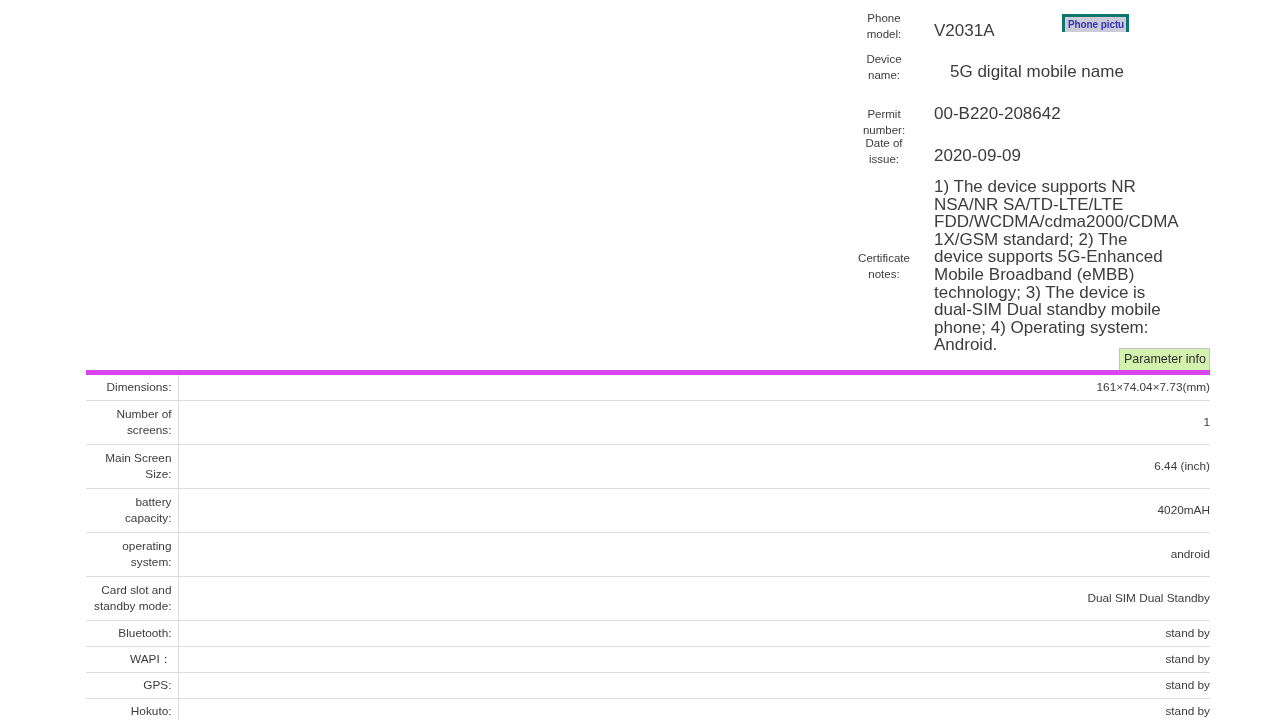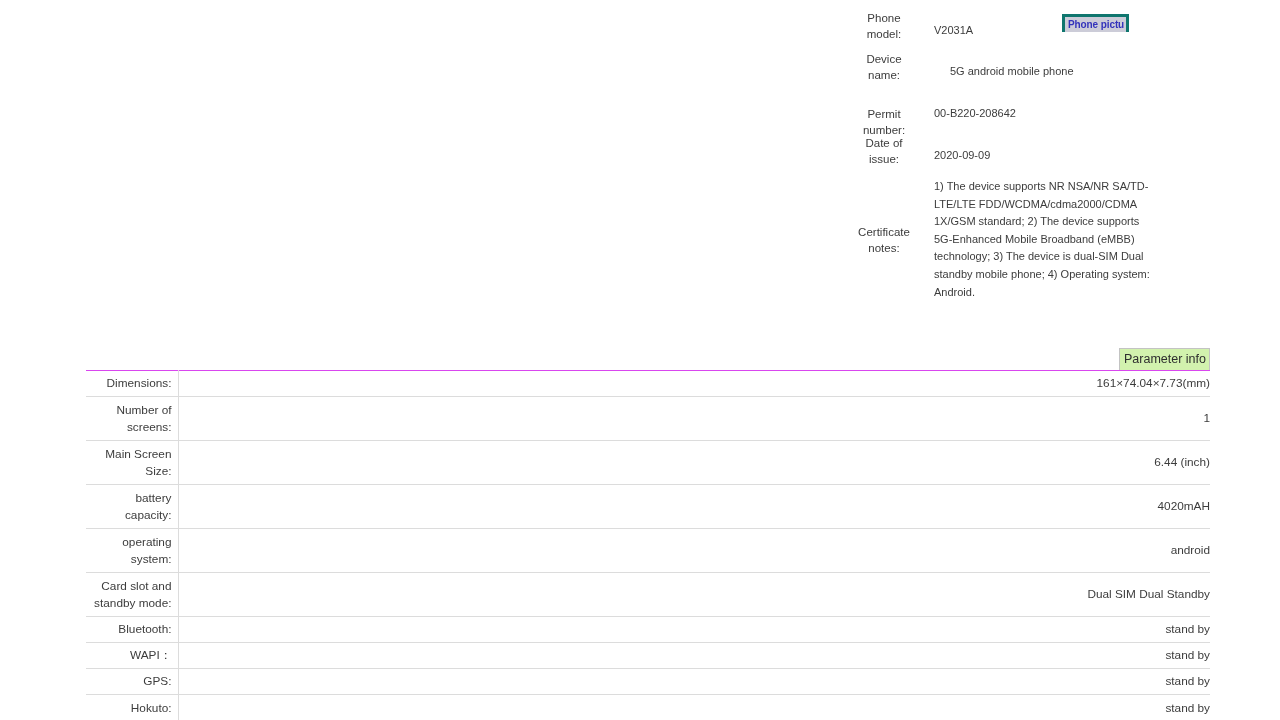--- a/index.html
+++ b/index.html
@@ -44,21 +44,21 @@
     font-size: 11.5px;
     line-height: 17.5px;
     color: #3c3c3c;
     padding-top: 0px;
     white-space: normal;
     word-break: break-word;
   }
   .cert-value {
     flex: 1 1 auto;
     padding-left: 18px;
-    font-size: 11px;
+    font-size: 17px;
     line-height: 17.5px;
     color: #3c3c3c;
     white-space: normal;
   }
 
   .row-model   { height: 44px; padding-top: 8px; }
   .row-model .cert-label   { line-height: 16px; }
   .row-model .cert-value   { padding-top: 9px; line-height: 15px; }
 
   .row-device  { height: 42px; padding-top: 4px; gap: 16px; }
@@ -122,21 +122,21 @@
   .ptable {
     width: 1124px;
     border-collapse: collapse;
     table-layout: fixed;
     margin-top: 0px;
   }
   .ptable tr {
     border-top: 1px solid #dcdcdc;
   }
   .ptable tr:first-child {
-    border-top: 1px solid #d946ef;
+    border-top: 5px solid #d946ef;
   }
   .ptable td {
     font-size: 11.8px;
     color: #3c3c3c;
     vertical-align: middle;
     padding: 0;
   }
   .ptable td.key {
     width: 92px;
     padding: 4px 6px 4px 6px;
@@ -160,21 +160,21 @@
 
   <div class="cert-block">
 
     <div class="cert-row row-model">
       <div class="cert-label">Phone model:</div>
       <div class="cert-value">V2031A</div>
     </div>
 
     <div class="cert-row row-device">
       <div class="cert-label">Device name:</div>
-      <div class="cert-value">5G android mobile phone</div>
+      <div class="cert-value">5G digital mobile name</div>
     </div>
 
     <div class="cert-row row-permit">
       <div class="cert-label">Permit number:</div>
       <div class="cert-value">00-B220-208642</div>
     </div>
 
     <div class="cert-row row-date">
       <div class="cert-label">Date of issue:</div>
       <div class="cert-value">2020-09-09</div>

